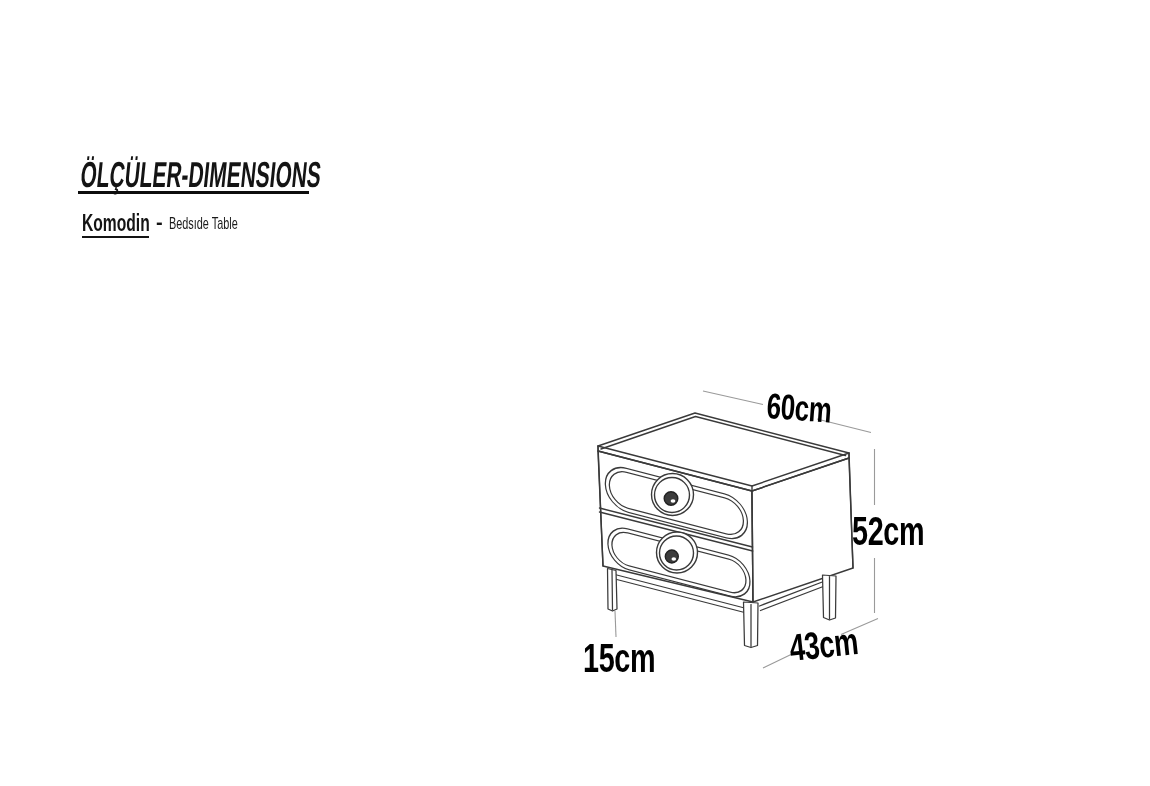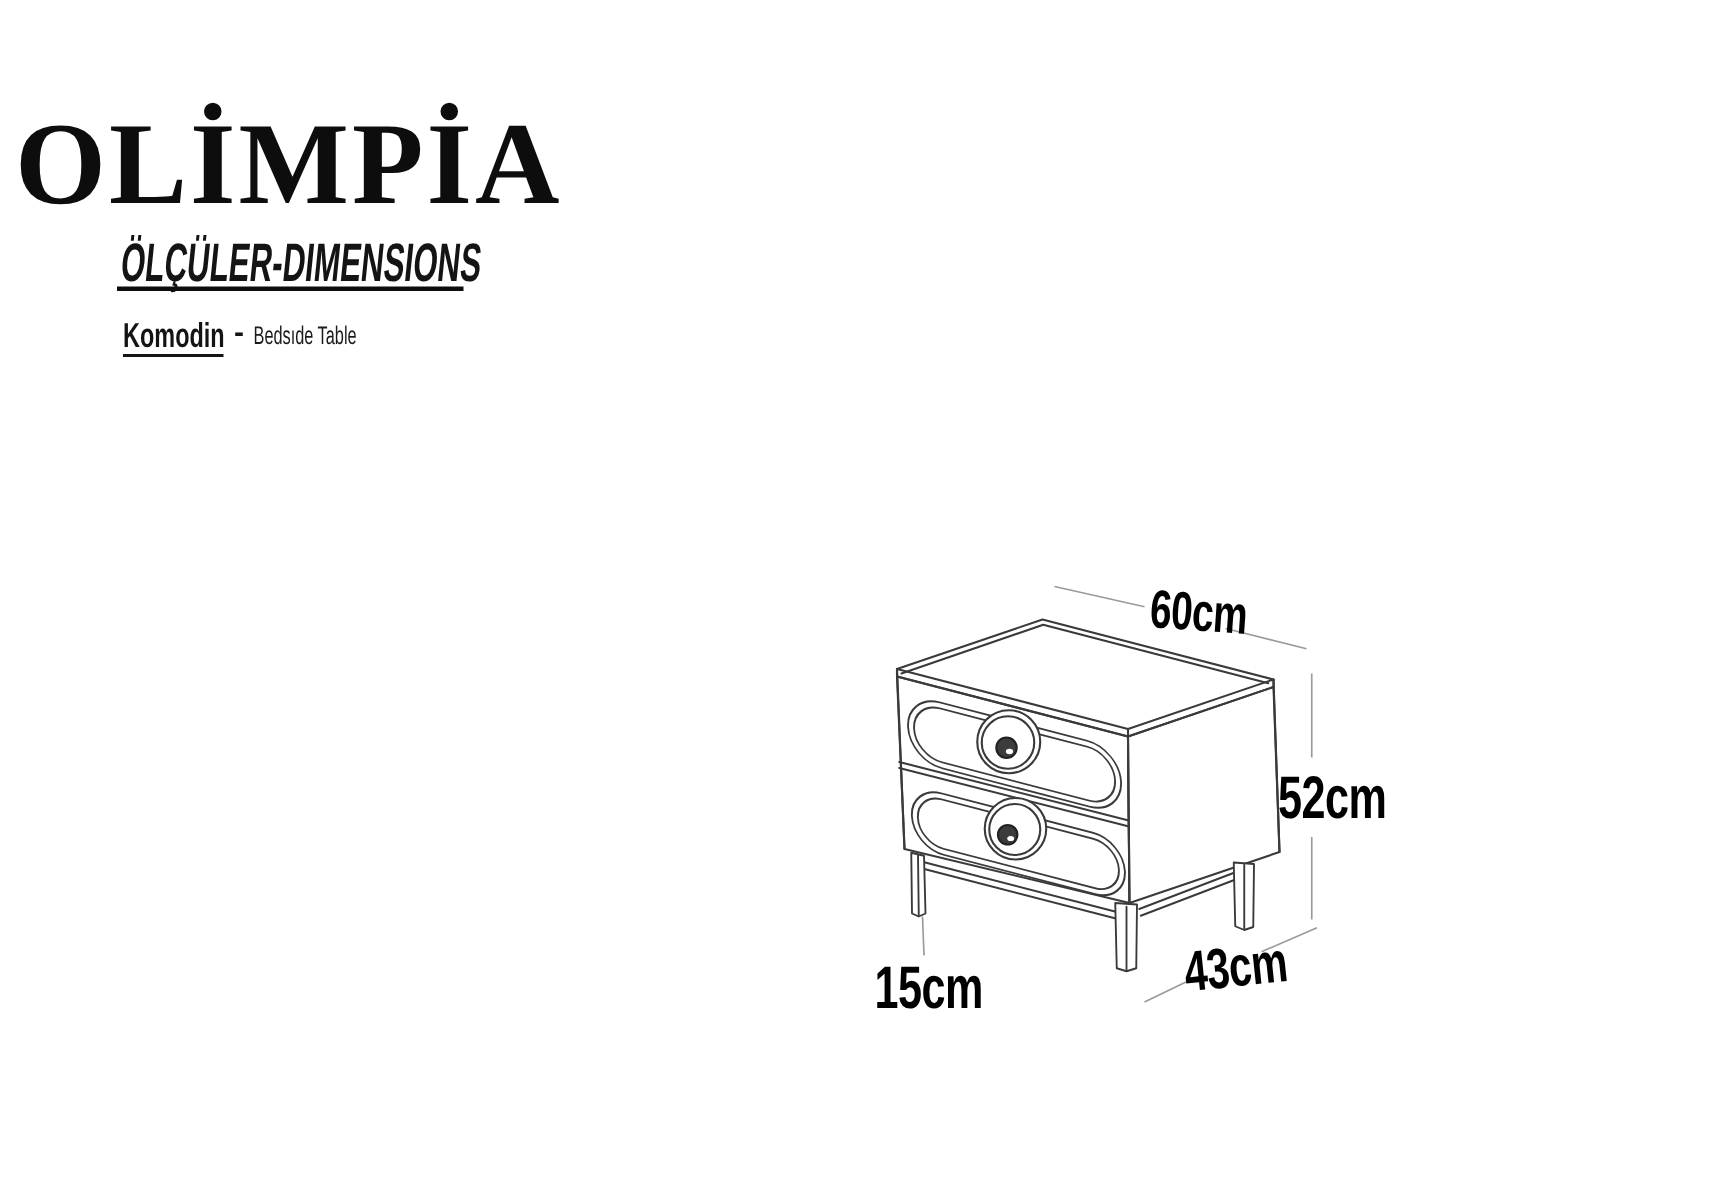--- a/index.html
+++ b/index.html
@@ -59,21 +59,20 @@
     font-weight:700;
     fill:#000;
     letter-spacing:-0.5px;
   }
 </style>
 </head>
 <body>
 
 <div class="canvas">
 
-  <div class="brand">OLİMPİA</div>
 
   <div class="subtitle">ÖLÇÜLER-DIMENSIONS</div>
   <div class="subtitle-underline"></div>
 
   <div class="product-tr">Komodin</div>
   <div class="product-underline"></div>
   <div class="product-sep">-</div>
   <div class="product-en">Bedsıde Table</div>
 
   <svg width="1150" height="786" viewBox="0 0 1150 786">

